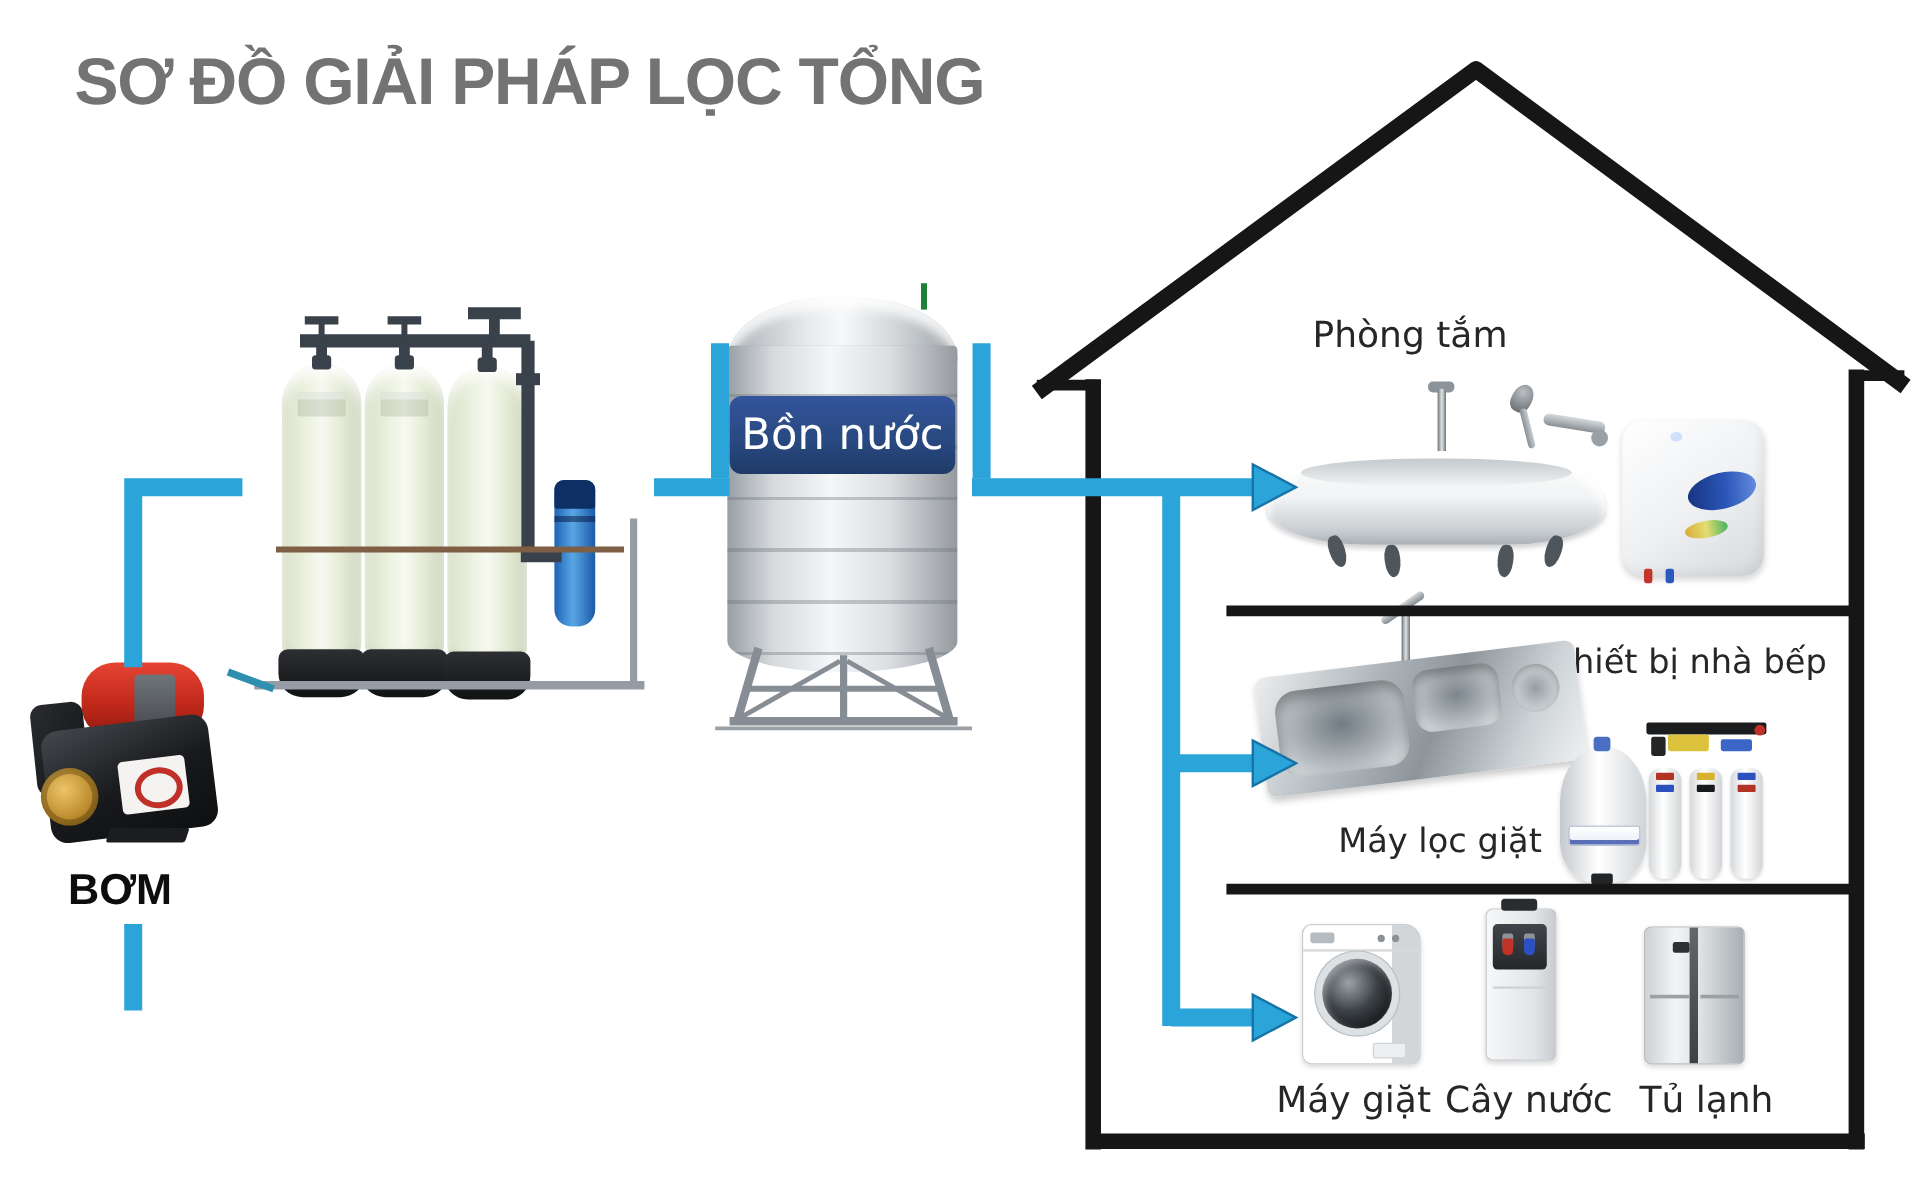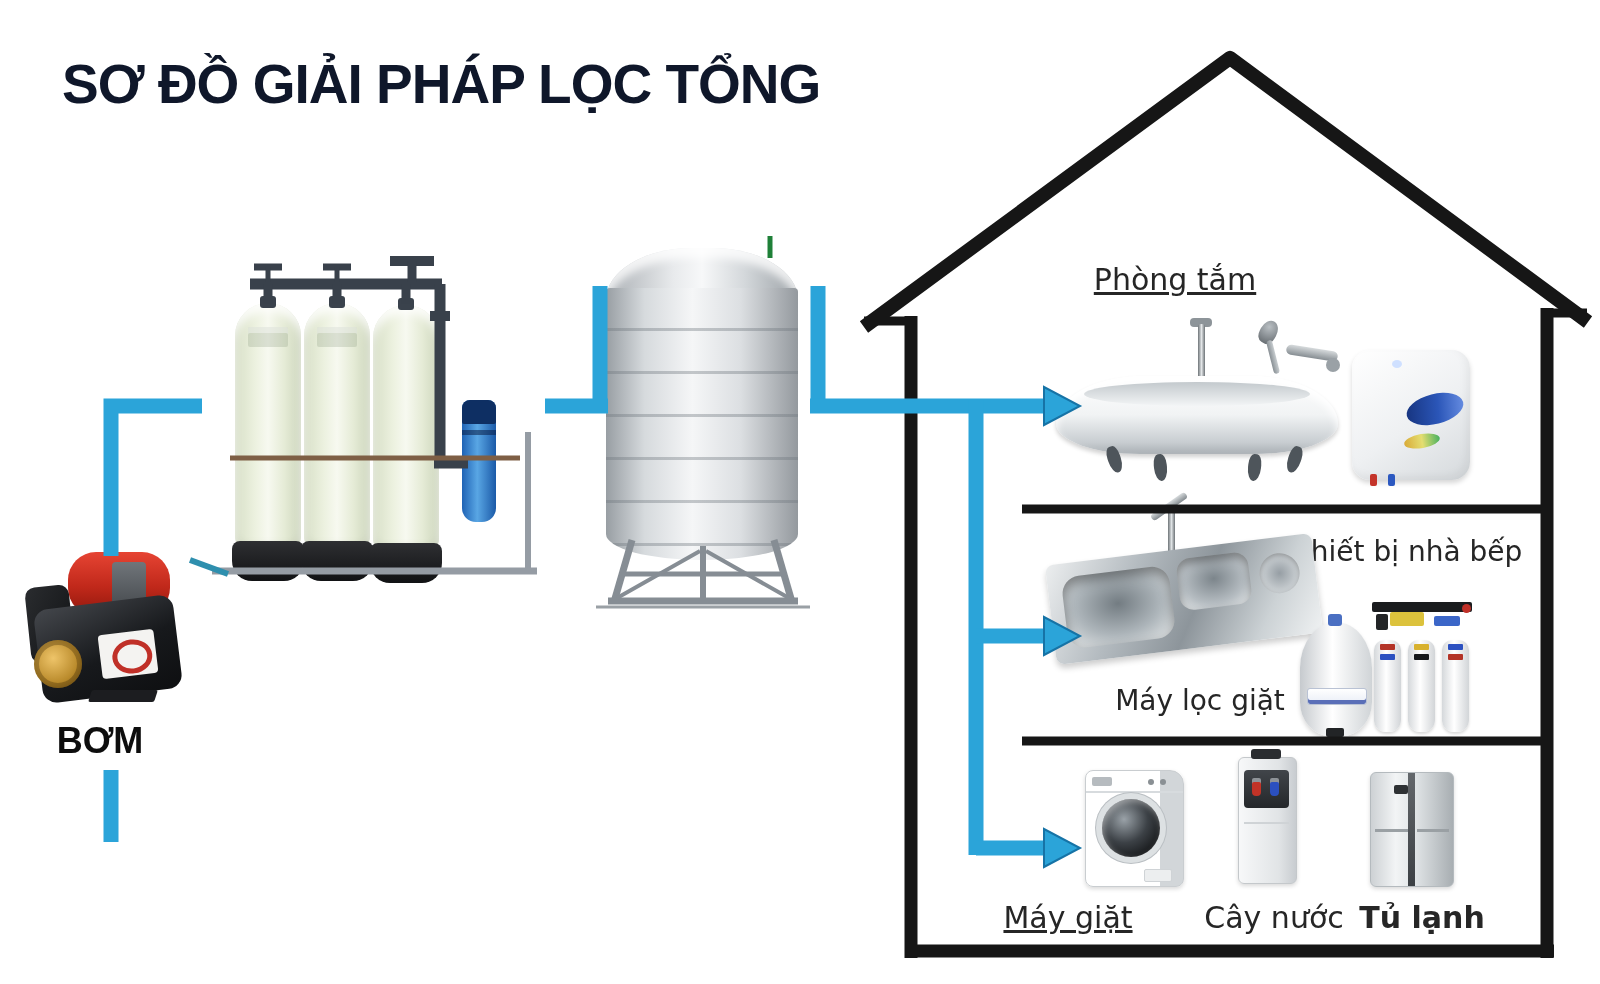--- a/index.html
+++ b/index.html
@@ -2,28 +2,28 @@
 <html><head>
 <meta charset="utf-8">
 <style>
   html,body{margin:0;padding:0;background:#ffffff;}
   .canvas{position:relative;width:1600px;height:984px;background:#ffffff;overflow:hidden;
           font-family:"Liberation Sans",sans-serif;}
   .a{position:absolute;}
   .overlay{position:absolute;left:0;top:0;pointer-events:none;}
 
   
-  .title{left:62px;top:52px;font-size:55px;font-weight:800;letter-spacing:-1px;color:#0f172a;white-space:nowrap;}
+  .title{left:62px;top:36px;font-size:55px;font-weight:800;letter-spacing:-1px;color:#737373;white-space:nowrap;}
   .lbl{font-family:"DejaVu Sans",sans-serif;color:#262626;white-space:nowrap;transform:translateX(-50%);}
-  .lbl-bathroom{left:1175px;top:262px;font-size:30px;text-decoration:underline;}
+  .lbl-bathroom{left:1175px;top:262px;font-size:30px;}
   .lbl-kitchen{left:1408px;top:535px;font-size:28px;}
   .lbl-purifier{left:1200px;top:684px;font-size:28px;}
-  .lbl-washer{left:1068px;top:900px;font-size:30px;text-decoration:underline;}
+  .lbl-washer{left:1128px;top:900px;font-size:30px;}
   .lbl-dispenser{left:1274px;top:900px;font-size:30px;}
-  .lbl-fridge{left:1422px;top:900px;font-size:30px;font-weight:bold;}
+  .lbl-fridge{left:1422px;top:900px;font-size:30px;}
   .pump-label{left:30px;top:720px;width:140px;text-align:center;font-size:36px;font-weight:800;color:#0d0d0d;}
 
   
   .inlet-box{left:115px;top:833px;width:317px;height:113px;border-radius:3px;
     background:linear-gradient(#4db7e6,#2d9fd4 70%,#2387b8);border:1px solid #1f7fae;
     display:flex;align-items:center;justify-content:center;
     font-size:35px;font-weight:800;color:#0a1014;letter-spacing:.5px;}
 
   
   .ftank{width:66px;height:246px;border-radius:33px 33px 12px 12px;
@@ -196,20 +196,23 @@
     </div>
   </div>
   <div class="a cartridge">
     <div class="a cartridge-cap"></div>
     <div class="a cartridge-ring"></div>
   </div>
 
   <div class="a stank">
     <div class="a stank-dome"></div>
     <div class="a stank-body"></div>
+    <div class="a stank-band">
+      <span>Bồn nước</span>
+    </div>
   </div>
 
   <div class="a pump">
     <div class="a pump-tank"></div>
     <div class="a pump-tank-patch"></div>
     <div class="a pump-head"></div>
     <div class="a pump-body"></div>
     <div class="a pump-plate">
       <div class="a pump-swirl"></div>
     </div>

